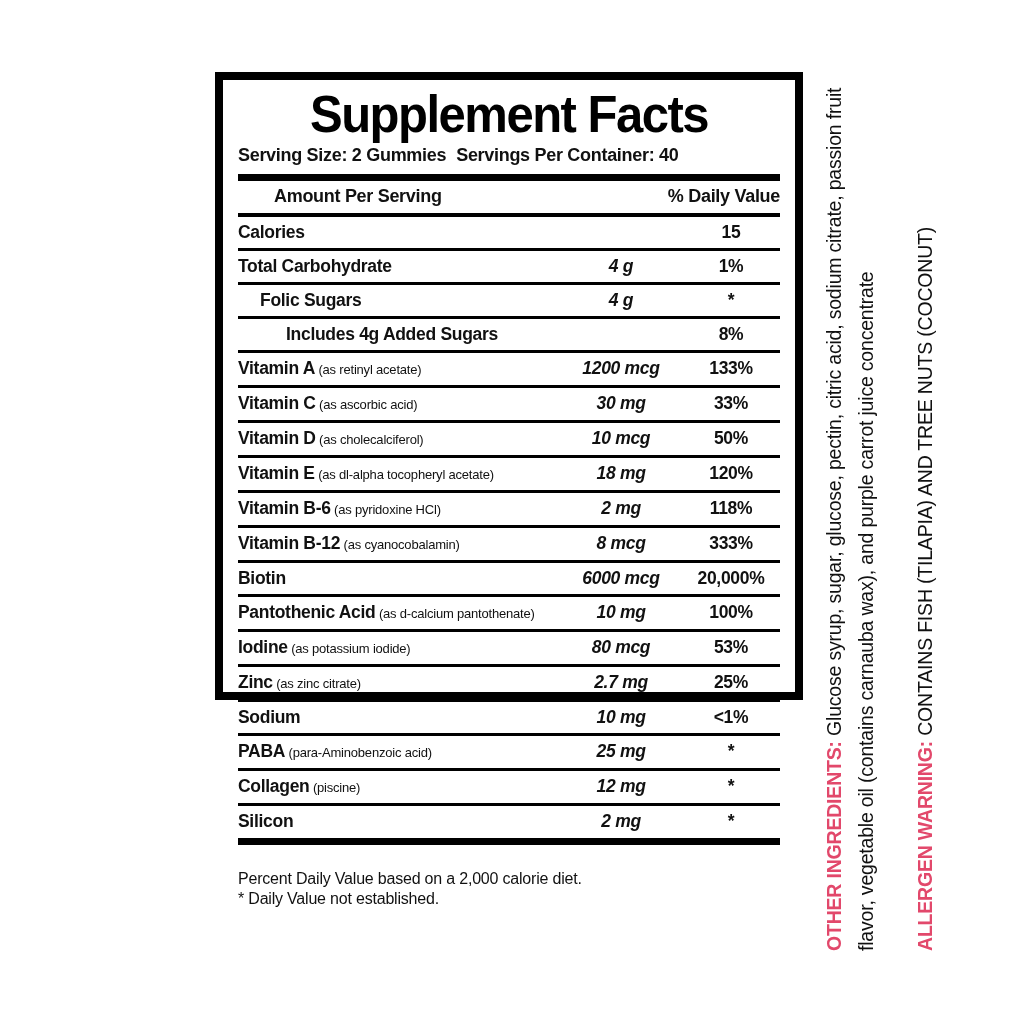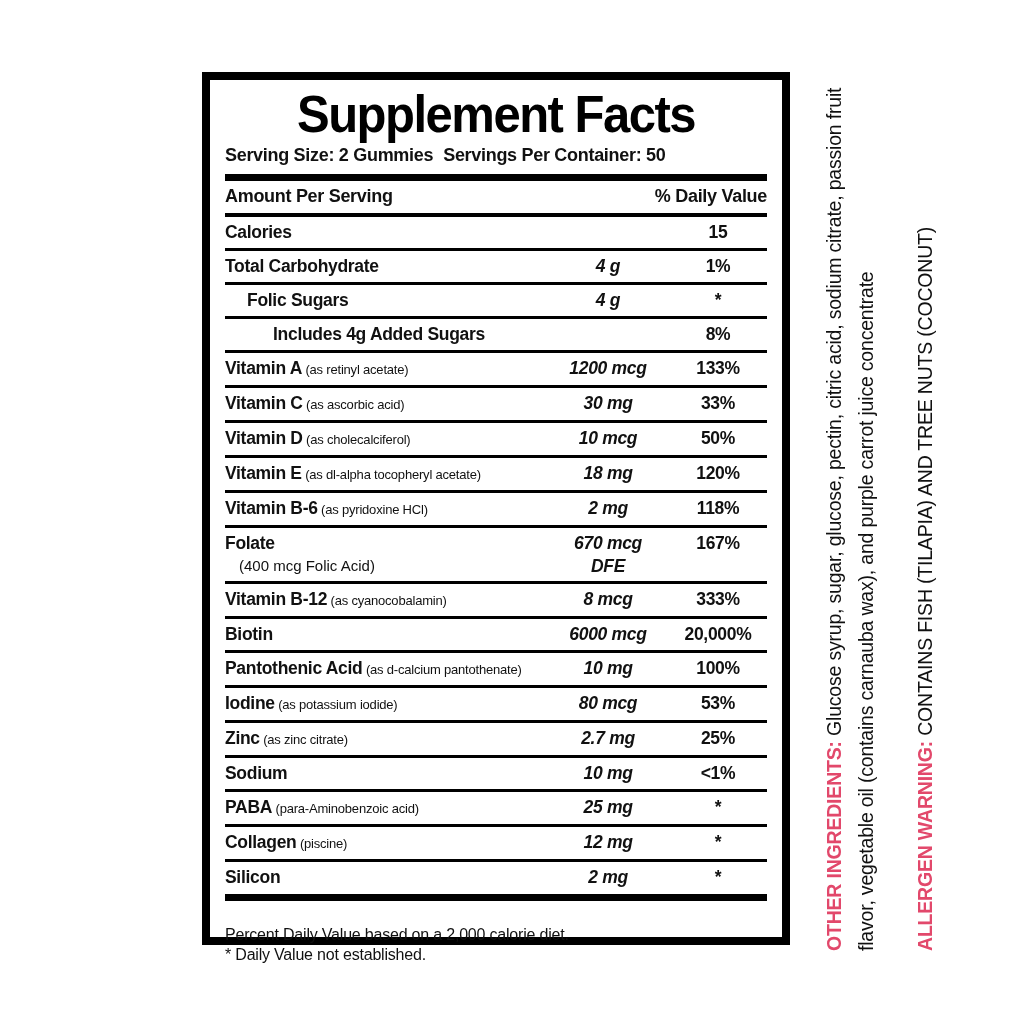--- a/index.html
+++ b/index.html
@@ -8,22 +8,22 @@
     background: #ffffff;
     font-family: "Liberation Sans", sans-serif;
     color: #111111;
     overflow: hidden;
   }
   .stage { position: relative; width: 1024px; height: 1023px; background: #fff; }
 
   
   .facts-box {
     position: absolute;
-    left: 202px; top: 72px;
-    width: 588px; height: 873px;
+    left: 215px; top: 72px;
+    width: 588px; height: 628px;
     border: 8px solid #000;
     background: #fff;
     padding: 6px 15px 10px 15px;
   }
   .panel-title {
     text-align: center;
     font-size: 49px;
     font-weight: 700;
     letter-spacing: -1.5px;
     color: #000;
@@ -42,20 +42,21 @@
   }
   .bar-thick { height: 7px; background: #000; }
   .bar-medium { height: 4px; background: #000; }
   .header-row {
     display: flex;
     justify-content: space-between;
     font-size: 18px;
     font-weight: 700;
     letter-spacing: -0.3px;
     padding: 5px 0 6px 0;
+    margin-left: 36px;
   }
 
   .rows { }
   .row {
     display: grid;
     grid-template-columns: minmax(0,1fr) 122px 98px;
     align-items: start;
     border-bottom: 3px solid #000;
     padding: 4px 0 4px 0;
     min-height: 32px;
@@ -105,21 +106,21 @@
 </head>
 <body>
 
 <div class="stage">
 
   <div class="facts-box">
     <div class="panel-title">Supplement Facts</div>
 
     <div class="serving-row">
       <span>Serving Size: 2 Gummies</span>
-      <span>Servings Per Container: 50</span>
+      <span>Servings Per Container: 40</span>
     </div>
 
     <div class="bar-thick"></div>
 
     <div class="header-row">
       <span>Amount Per Serving</span>
       <span>% Daily Value</span>
     </div>
 
     <div class="bar-medium"></div>
@@ -162,25 +163,20 @@
         </div>
         <div class="row">
           <div class="cell name"><span class="nm">Vitamin E</span><span class="detail"> (as dl-alpha tocopheryl acetate)</span></div>
           <div class="cell amount">18 mg</div>
           <div class="cell dv">120%</div>
         </div>
         <div class="row">
           <div class="cell name"><span class="nm">Vitamin B-6</span><span class="detail"> (as pyridoxine HCl)</span></div>
           <div class="cell amount">2 mg</div>
           <div class="cell dv">118%</div>
-        </div>
-        <div class="row">
-          <div class="cell name"><span class="nm">Folate</span><div class="sub-line">(400 mcg Folic Acid)</div></div>
-          <div class="cell amount">670 mcg<div class="sub-amount">DFE</div></div>
-          <div class="cell dv">167%</div>
         </div>
         <div class="row">
           <div class="cell name"><span class="nm">Vitamin B-12</span><span class="detail"> (as cyanocobalamin)</span></div>
           <div class="cell amount">8 mcg</div>
           <div class="cell dv">333%</div>
         </div>
         <div class="row">
           <div class="cell name"><span class="nm">Biotin</span></div>
           <div class="cell amount">6000 mcg</div>
           <div class="cell dv">20,000%</div>

